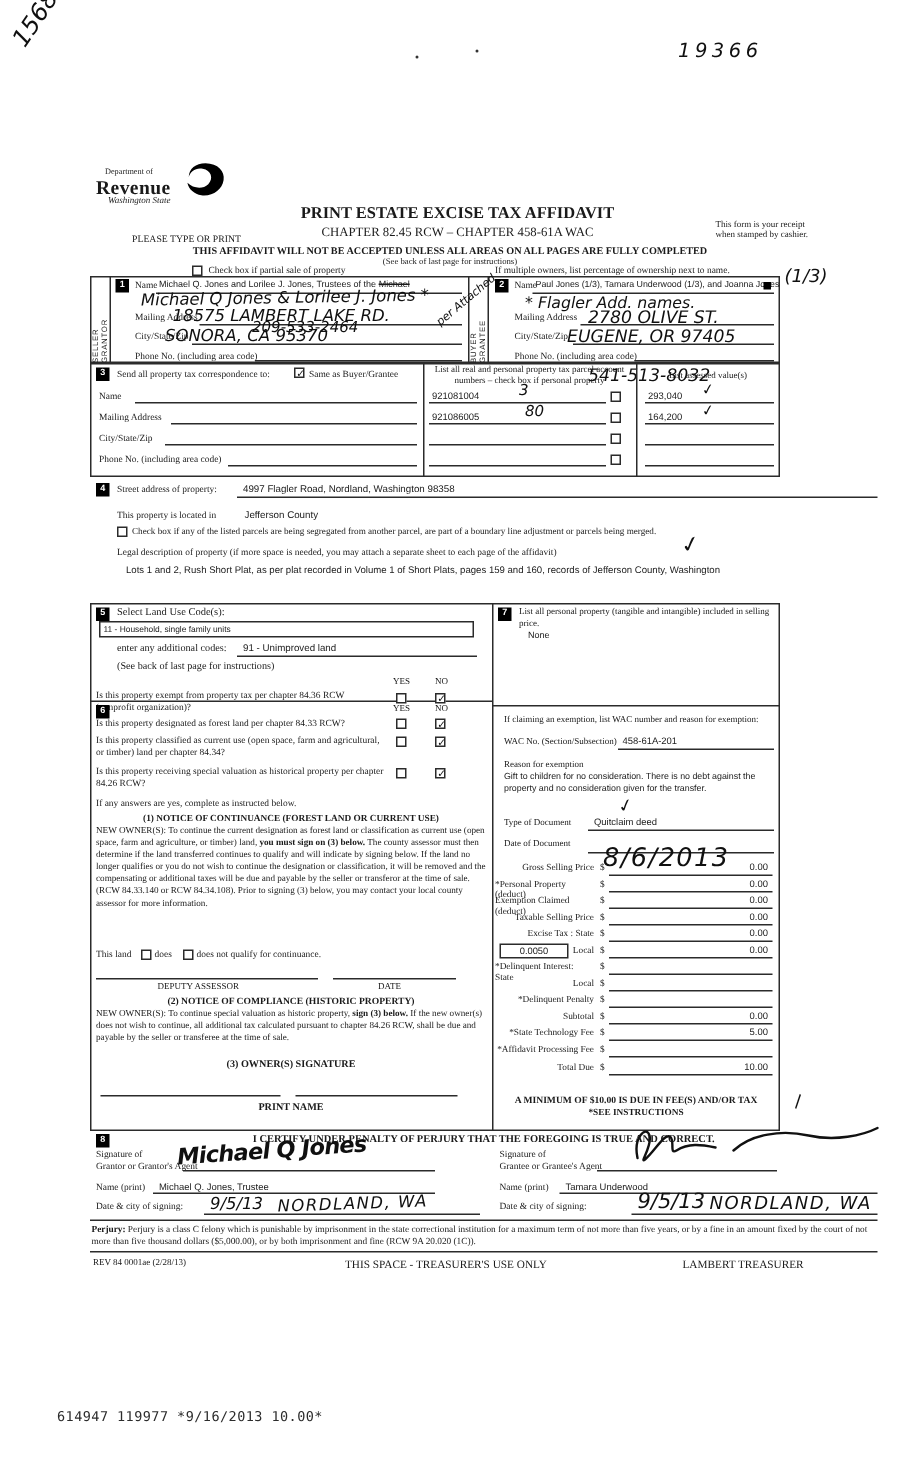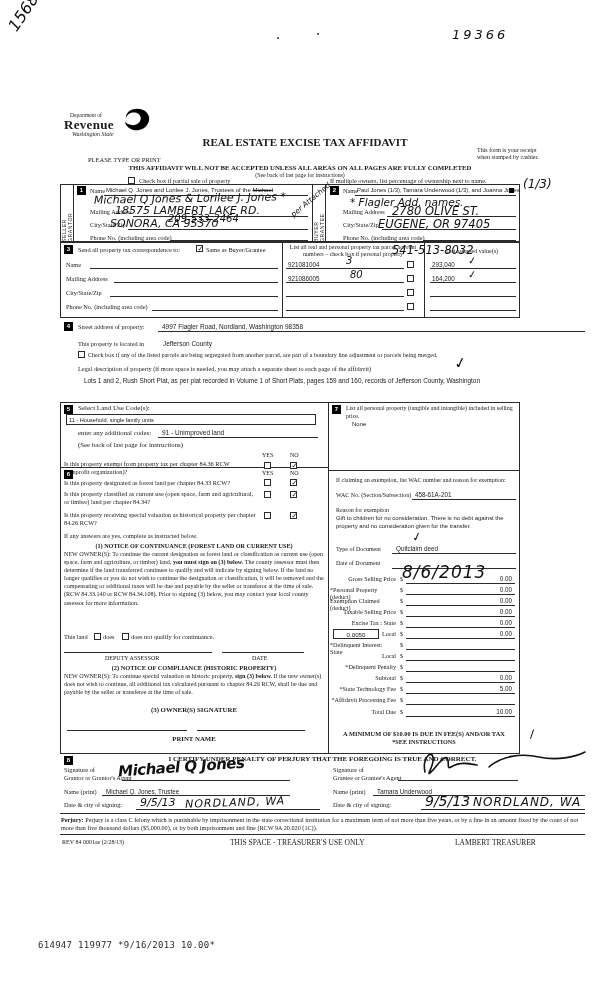--- a/index.html
+++ b/index.html
@@ -37,21 +37,22 @@
   <div class="ab hw" style="left:452px;top:27px;font-size:13px;letter-spacing:3px">19366</div>
   <div class="dot" style="left:277px;top:37px"></div>
   <div class="dot" style="left:317px;top:33px"></div>
 
   <div class="ab" style="left:70px;top:112px;font-size:5.5px">Department of</div>
   <div class="ab b" style="left:64px;top:117px;font-size:13px;letter-spacing:0.3px">Revenue</div>
   <div class="ab" style="left:72px;top:131px;font-size:6px;font-style:italic">Washington State</div>
   <svg class="ab" style="left:122px;top:107px" width="30" height="26" viewBox="0 0 32 28">
     <path d="M16 2 C25 2 30 8 29 14 C28 21 21 26 13 25 C8 24 4 21 3 16 C7 20 14 21 18 17 C22 13 20 7 14 6 C9 5 5 8 4 12 C4 6 9 2 16 2 Z" fill="#000"></path>
   </svg>
-  <div class="ab b ctr" style="left:150px;top:136px;width:310px;font-size:11px">REAL ESTATE EXCISE TAX AFFIDAVIT</div>
+  <div class="ab b ctr" style="left:150px;top:136px;width:310px;font-size:11px">PRINT ESTATE EXCISE TAX AFFIDAVIT</div>
+  <div class="ab ctr" style="left:150px;top:149px;width:310px;font-size:8.5px">CHAPTER 82.45 RCW – CHAPTER 458-61A WAC</div>
   <div class="ab" style="left:88px;top:156px;font-size:6.5px">PLEASE TYPE OR PRINT</div>
   <div class="ab" style="left:477px;top:147px;font-size:6px">This form is your receipt</div>
   <div class="ab" style="left:477px;top:154px;font-size:6px">when stamped by cashier.</div>
   <div class="ab b ctr" style="left:60px;top:164px;width:480px;font-size:6.8px">THIS AFFIDAVIT WILL NOT BE ACCEPTED UNLESS ALL AREAS ON ALL PAGES ARE FULLY COMPLETED</div>
   <div class="ab ctr" style="left:60px;top:172px;width:480px;font-size:5.8px">(See back of last page for instructions)</div>
   <span class="cb ab" style="left:128px;top:177px"></span>
   <div class="ab lb" style="left:139px;top:177px">Check box if partial sale of property</div>
   <div class="ab lb" style="left:330px;top:177px">If multiple owners, list percentage of ownership next to name.</div>
 
   <div class="ab bx" style="left:60px;top:184px;width:460px;height:58px"></div>

